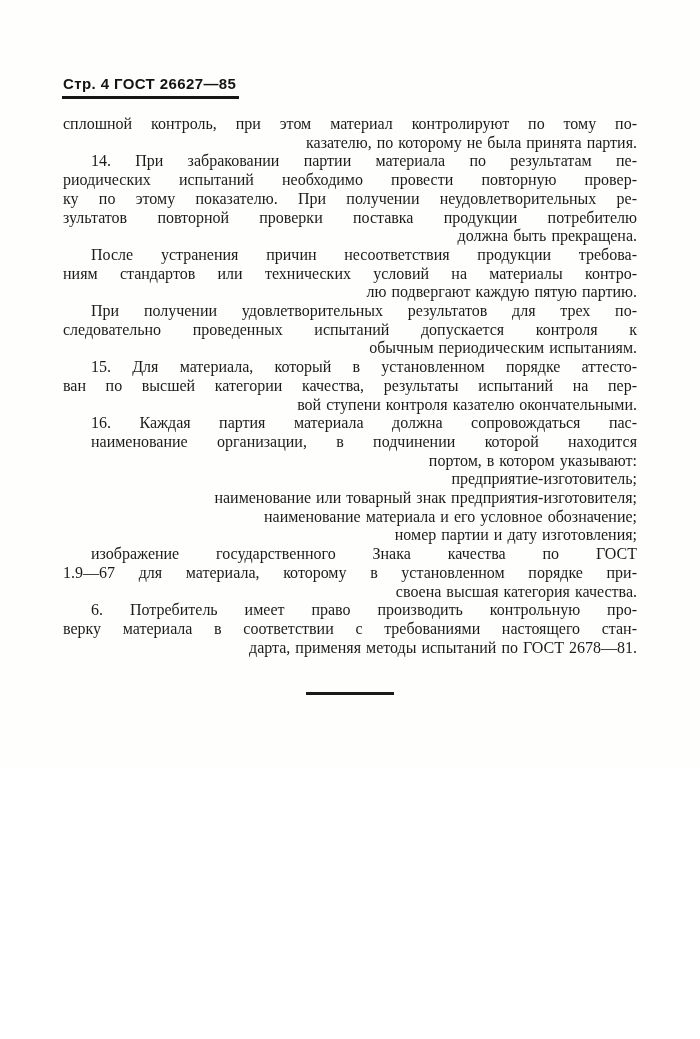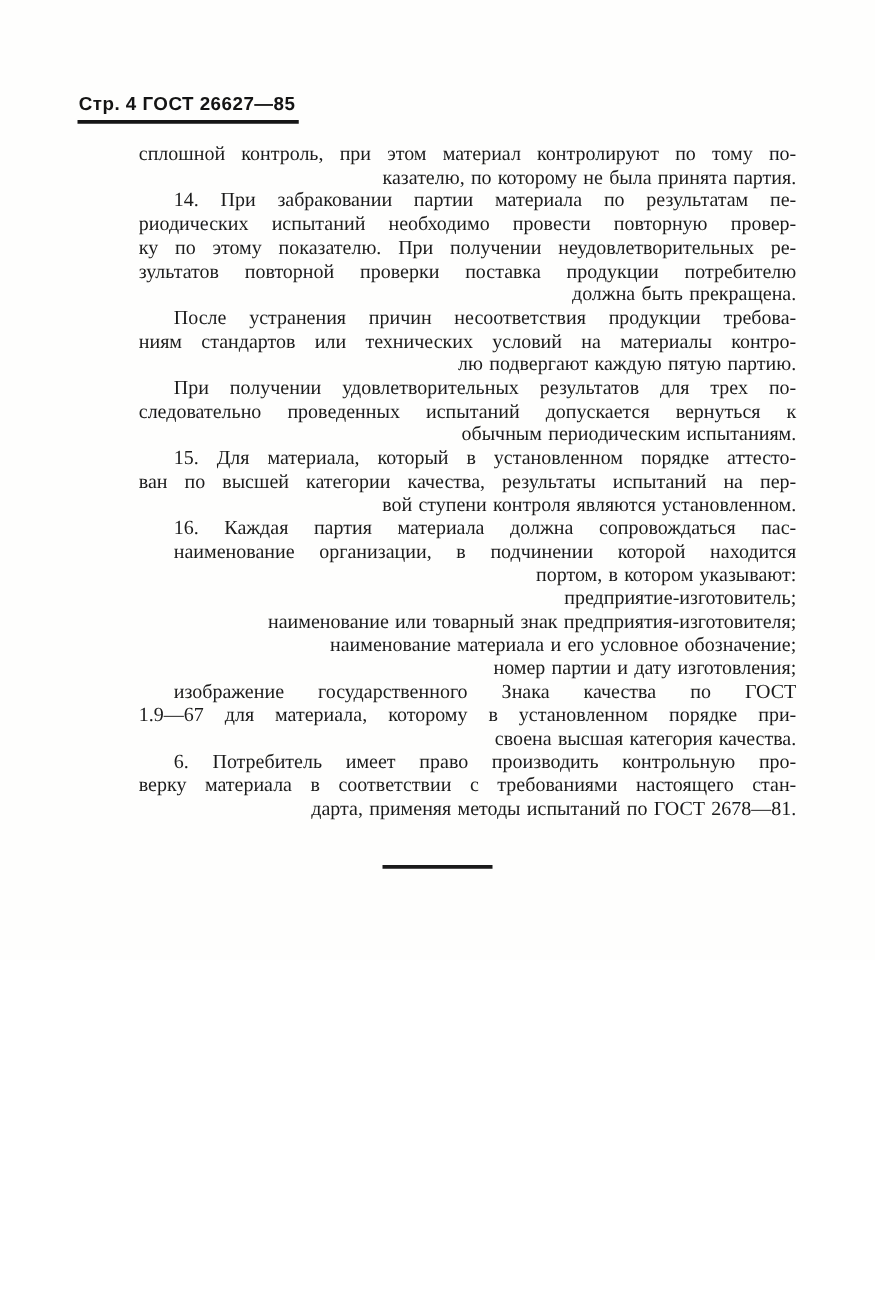--- a/index.html
+++ b/index.html
@@ -43,21 +43,20 @@
     font-size: 16px;
     line-height: 18.7px;
     word-spacing: 1px;
   }
   .line {
     text-align: right;
   }
   .line.j {
     text-align: justify;
     text-align-last: justify;
-    margin-left: 48px;
   }
   .line.ind {
     text-indent: 28px;
   }
   .end-rule {
     position: absolute;
     left: 306px;
     top: 692px;
     width: 88px;
     height: 2.5px;
@@ -75,25 +74,25 @@
       <div class="line">казателю, по которому не была принята партия.</div>
       <div class="line j ind">14. При забраковании партии материала по результатам пе-</div>
       <div class="line j">риодических испытаний необходимо провести повторную провер-</div>
       <div class="line j">ку по этому показателю. При получении неудовлетворительных ре-</div>
       <div class="line j">зультатов повторной проверки поставка продукции потребителю</div>
       <div class="line">должна быть прекращена.</div>
       <div class="line j ind">После устранения причин несоответствия продукции требова-</div>
       <div class="line j">ниям стандартов или технических условий на материалы контро-</div>
       <div class="line">лю подвергают каждую пятую партию.</div>
       <div class="line j ind">При получении удовлетворительных результатов для трех по-</div>
-      <div class="line j">следовательно проведенных испытаний допускается вернуться к</div>
+      <div class="line j">следовательно проведенных испытаний допускается контроля к</div>
       <div class="line">обычным периодическим испытаниям.</div>
       <div class="line j ind">15. Для материала, который в установленном порядке аттесто-</div>
       <div class="line j">ван по высшей категории качества, результаты испытаний на пер-</div>
-      <div class="line">вой ступени контроля являются установленном.</div>
+      <div class="line">вой ступени контроля казателю окончательными.</div>
       <div class="line j ind">16. Каждая партия материала должна сопровождаться пас-</div>
       <div class="line j ind">наименование организации, в подчинении которой находится</div>
       <div class="line">портом, в котором указывают:</div>
       <div class="line">предприятие-изготовитель;</div>
       <div class="line ind">наименование или товарный знак предприятия-изготовителя;</div>
       <div class="line ind">наименование материала и его условное обозначение;</div>
       <div class="line ind">номер партии и дату изготовления;</div>
       <div class="line j ind">изображение государственного Знака качества по ГОСТ</div>
       <div class="line j">1.9—67 для материала, которому в установленном порядке при-</div>
       <div class="line">своена высшая категория качества.</div>

